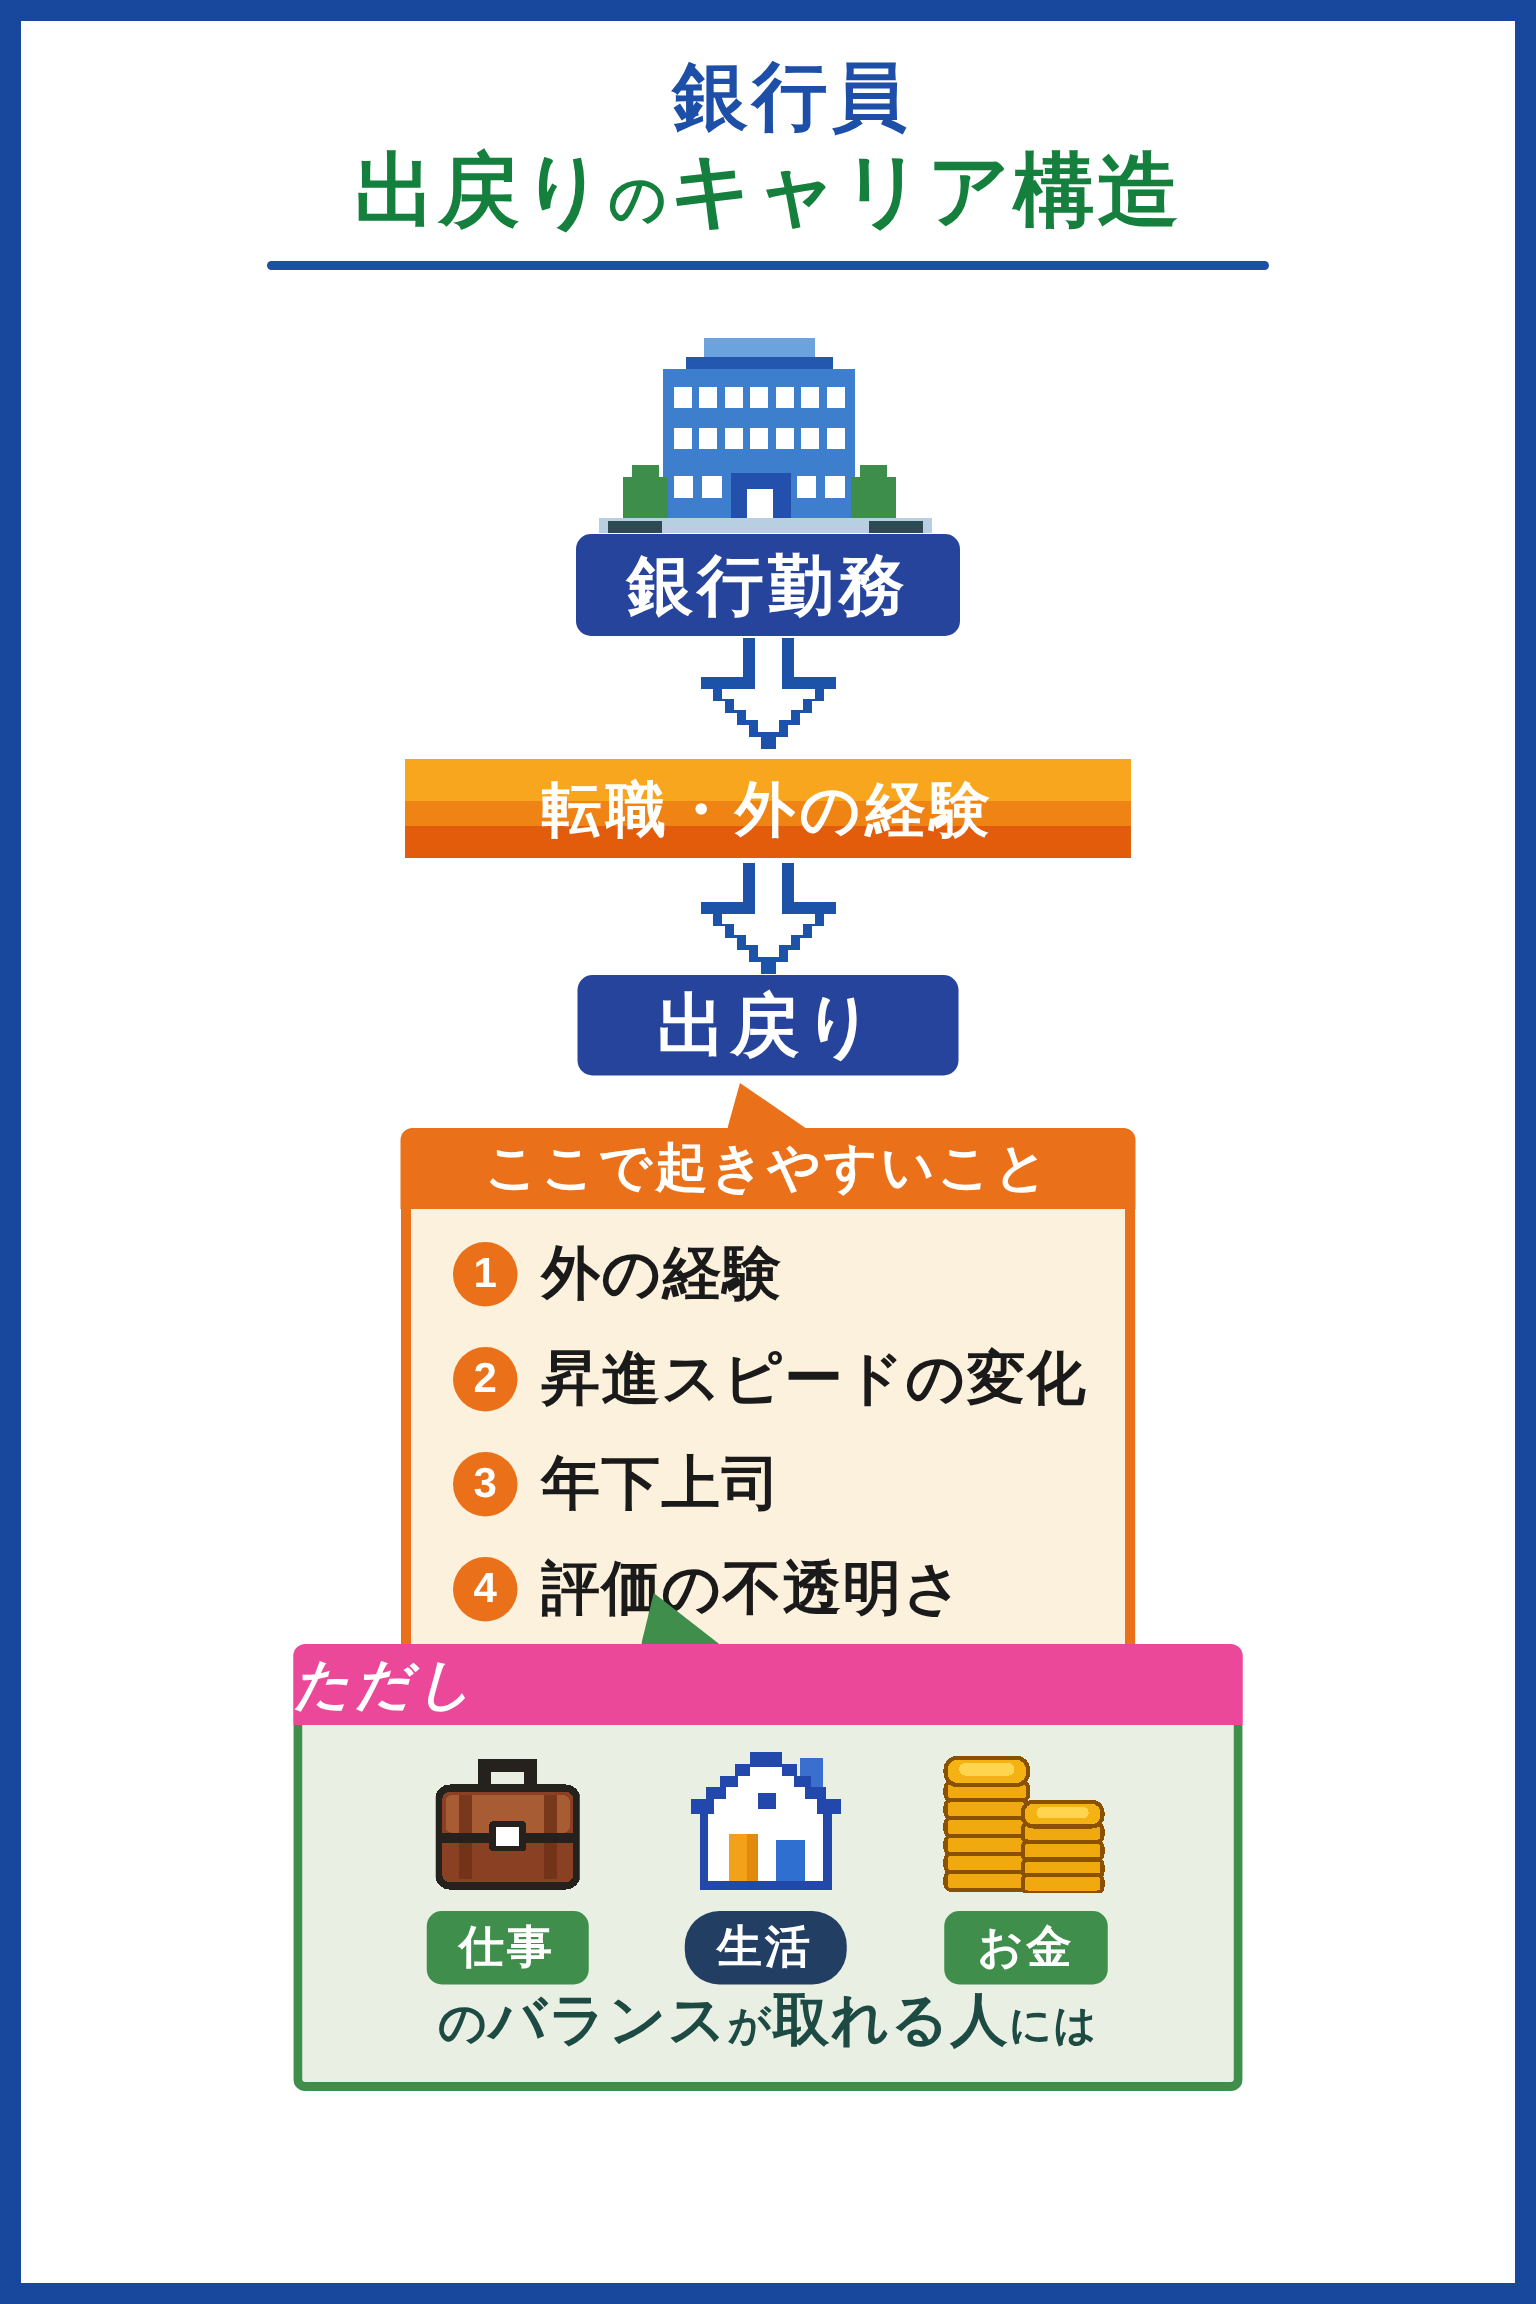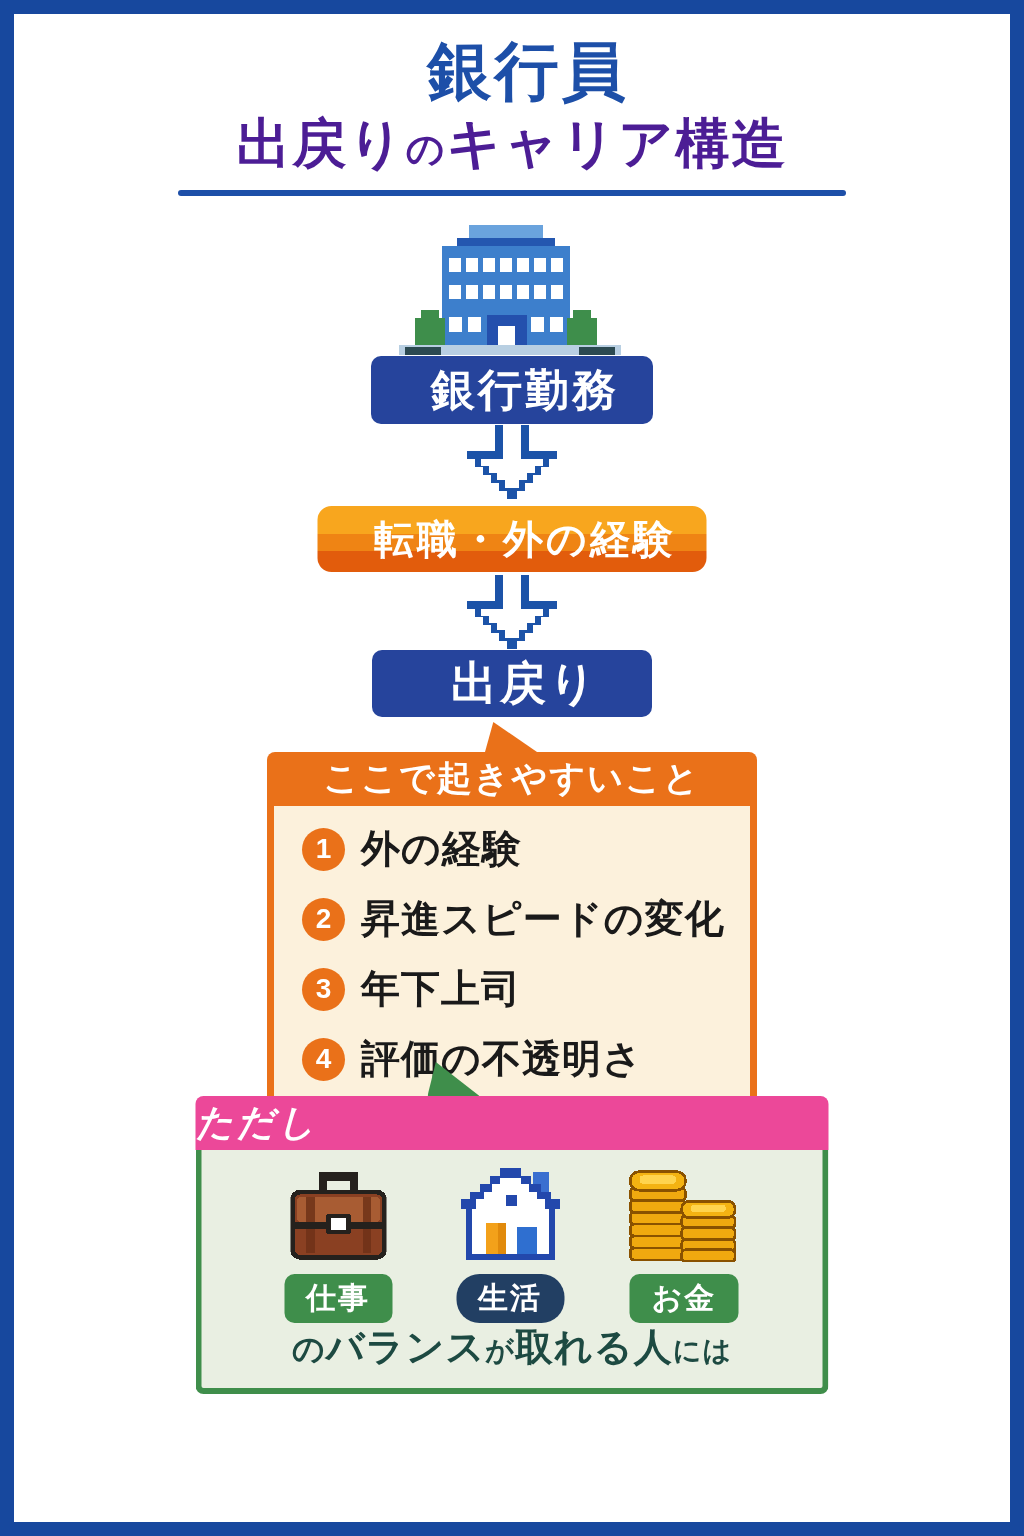--- a/index.html
+++ b/index.html
@@ -5,30 +5,30 @@
   html,body{margin:0;padding:0;background:#ffffff;}
   .stage{
     position:relative;width:1024px;height:1536px;box-sizing:border-box;
     background:#ffffff;border:14px solid #17489e;overflow:hidden;
     font-family:"Liberation Sans",sans-serif;font-weight:bold;
   }
   .center{position:absolute;left:50%;transform:translateX(-50%);}
 
   
   .title-block{position:absolute;top:22px;left:0;right:0;text-align:center;}
-  .title-main{margin:0;font-size:64px;line-height:1.12;color:#1d4fa8;letter-spacing:3px;padding-left:32px;}
-  .title-sub{margin:4px 0 16px;font-size:54px;line-height:1.15;color:#4c1d95;letter-spacing:2px;}
+  .title-main{margin:0;font-size:50px;line-height:1.12;color:#1d4fa8;letter-spacing:3px;padding-left:32px;}
+  .title-sub{margin:4px 0 16px;font-size:54px;line-height:1.15;color:#15803d;letter-spacing:2px;}
   .title-sub .particle{font-size:38px;}
   .title-underline{width:668px;height:6px;margin:16px auto 0;background:#1d4fa8;border-radius:3px;}
 
   
-  .node{display:flex;align-items:center;justify-content:center;color:#ffffff;letter-spacing:3px;padding-left:26px;}
+  .node{display:flex;align-items:center;justify-content:center;color:#ffffff;letter-spacing:3px;}
   .node-blue{background:#26449c;border-radius:10px;}
   .node1{top:342px;width:256px;height:68px;font-size:44px;}
-  .node2{top:492px;width:363px;height:66px;font-size:40px;border-radius:14px;
+  .node2{top:492px;width:484px;height:66px;font-size:40px;border-radius:0;
          background:linear-gradient(180deg,#f8a61e 0%,#f8a61e 42%,#ef8414 42%,#ef8414 68%,#e25c0c 68%,#e25c0c 100%);}
   .node3{top:636px;width:254px;height:67px;font-size:46px;}
   .arrow1{top:410px;}
   .arrow2{top:560px;}
   .px-arrow{width:110px;height:76px;}
   .building{top:211px;width:230px;height:132px;}
 
   
   .callout{top:738px;width:490px;position:absolute;}
   .pointer{position:absolute;background:#ea7119;}

